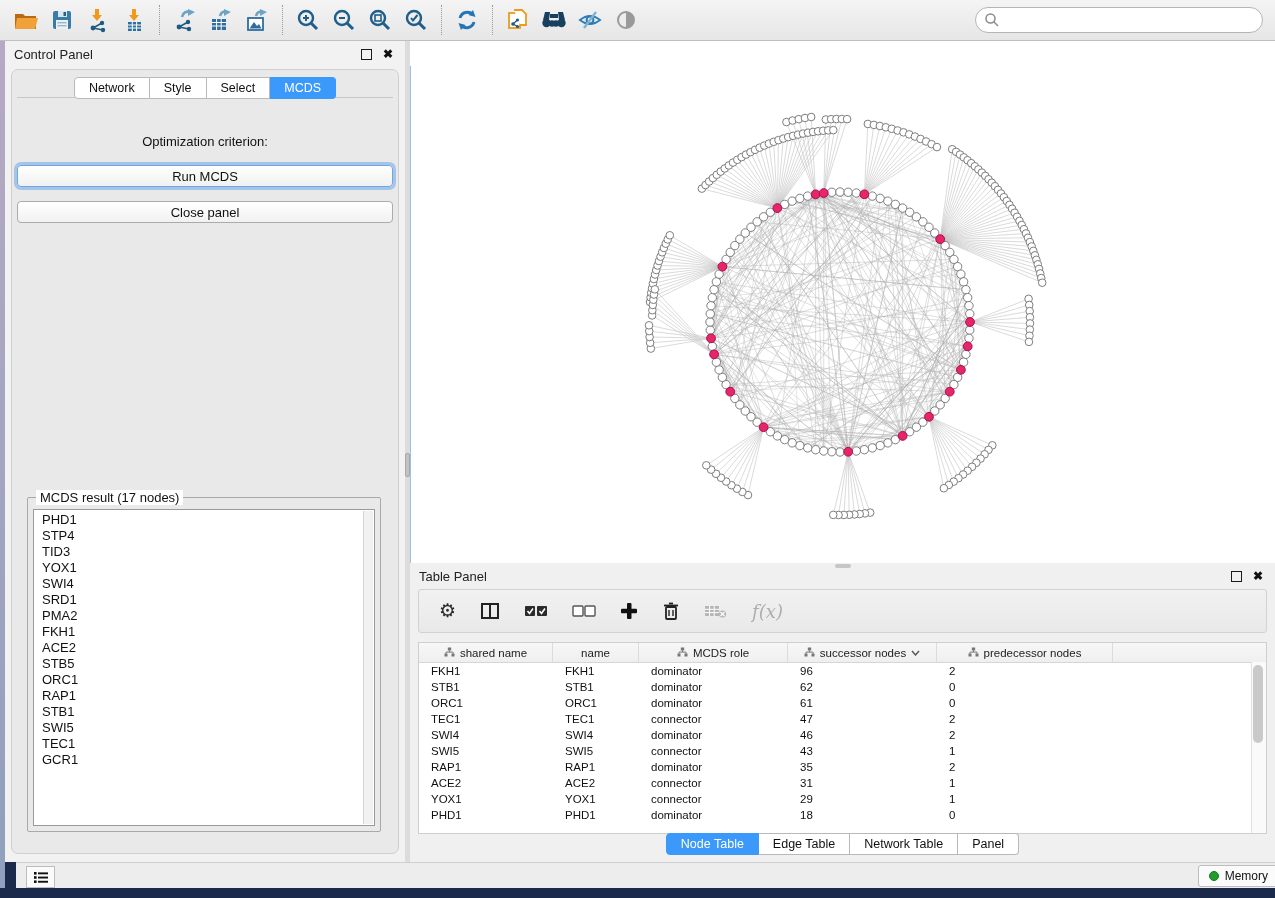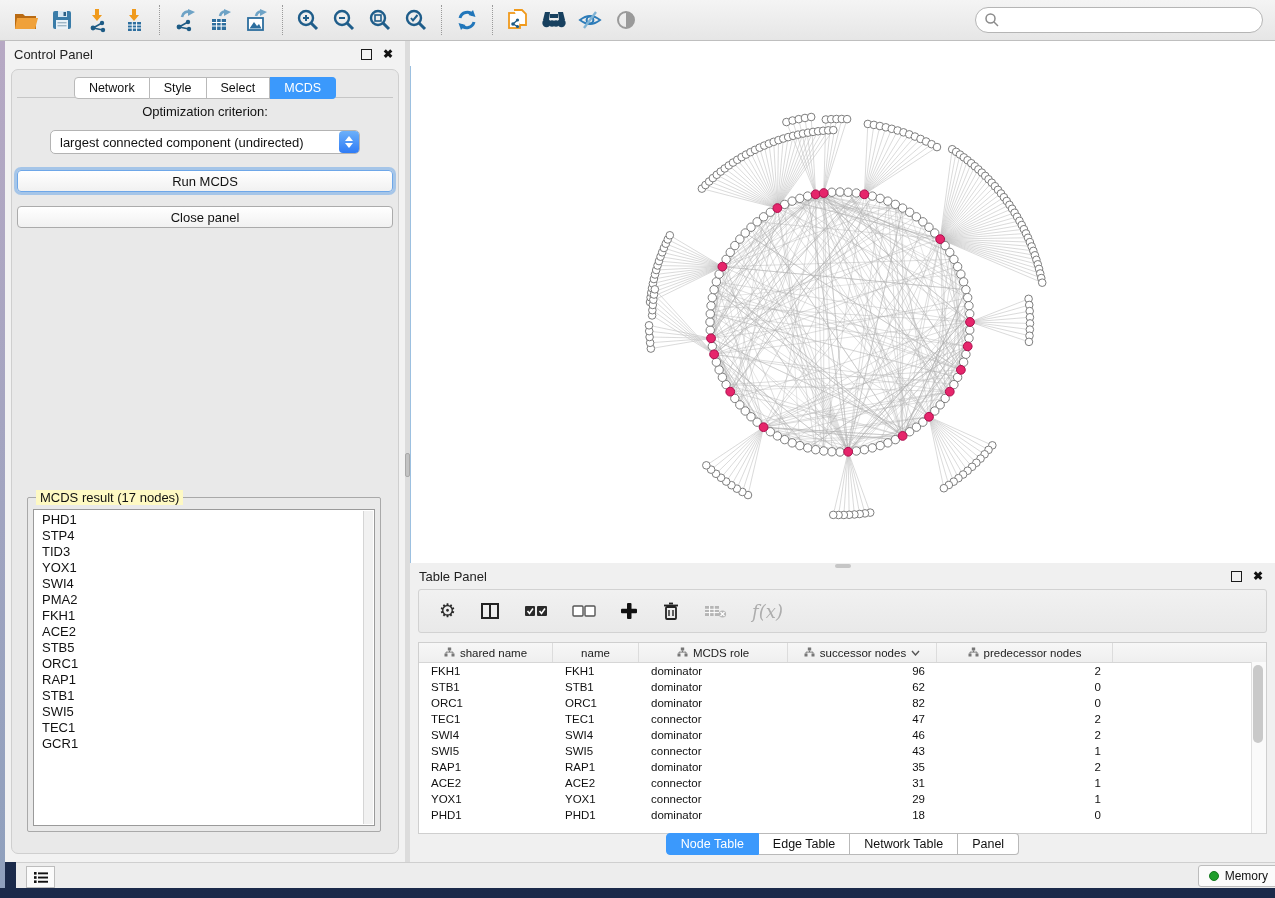--- a/index.html
+++ b/index.html
@@ -28,34 +28,34 @@
   .close-x{font-size:12px;font-weight:bold;color:#111;line-height:13px;}
   .cp-body{position:absolute;left:6px;right:6px;top:28px;bottom:8px;background:#e9e9e9;
     border:1px solid #cfcfcf;border-radius:7px;}
   .tabs-row{position:relative;z-index:2;display:flex;justify-content:center;margin-top:7px;}
   .tab{height:20px;line-height:20px;padding:0 14px;background:#fff;border:1px solid #b9b9b9;border-left:none;
     font-size:12.5px;color:#111;}
   .tab:first-child{border-left:1px solid #b9b9b9;border-radius:4px 0 0 4px;}
   .tab:last-child{border-radius:0 4px 4px 0;}
   .tab.active{background:#3b99fc;border-color:#3b99fc;color:#fff;}
   .tab-page{position:absolute;left:5px;right:5px;top:27px;bottom:5px;border-top:1px solid #c6c6c6;}
-  .opt-label{text-align:center;margin-top:6px;font-size:13px;color:#111;}
+  .opt-label{text-align:center;margin-top:36px;font-size:13px;color:#111;}
   .dropdown{margin:11px auto 0 auto;width:310px;height:24px;background:#fff;border:1px solid #b3b3b3;
     border-radius:5px;display:flex;align-items:center;box-sizing:border-box;}
   .dropdown .dd-text{flex:1;padding-left:9px;font-size:13px;color:#111;white-space:nowrap;}
   .dd-step{width:20px;height:22px;border-radius:4px;margin-right:0px;
     background:linear-gradient(180deg,#6cb0f9,#2f7cf6);display:flex;flex-direction:column;align-items:center;justify-content:center;gap:2px;}
   .dd-step .tri-up{width:0;height:0;border-left:4px solid transparent;border-right:4px solid transparent;border-bottom:5px solid #fff;}
   .dd-step .tri-dn{width:0;height:0;border-left:4px solid transparent;border-right:4px solid transparent;border-top:5px solid #fff;}
   .btn-row{display:flex;justify-content:center;gap:14px;margin-top:16px;flex-direction:column;}
   .pushbtn{height:22px;padding:0 16px;background:linear-gradient(180deg,#ffffff,#f1f1f1);
     border:1px solid #ababab;border-radius:4px;font-size:13px;color:#111;font-family:"Liberation Sans",sans-serif;}
   .pushbtn.focused{border:1px solid #6ea7e8;box-shadow:0 0 0 3px rgba(110,167,232,.55);}
   .groupbox{position:absolute;left:10px;right:12px;top:399px;bottom:16px;border:1px solid #a9a9a9;border-radius:2px;}
-  .grouplegend{position:absolute;top:-8px;left:8px;background:#fef9c3;padding:0 4px;font-size:13px;color:#111;}
+  .grouplegend{position:absolute;top:-8px;left:8px;background:#ffffff;padding:0 4px;font-size:13px;color:#111;}
   .listbox{position:absolute;left:5px;right:5px;top:11px;bottom:5px;background:#fff;border:1px solid #9a9a9a;overflow:hidden;}
   .listbox .rows{position:absolute;left:0;right:10px;top:2px;bottom:0;padding-left:8px;}
   .listbox .li{height:16px;line-height:16px;font-size:13px;color:#111;}
   .list-track{position:absolute;right:1px;top:1px;bottom:1px;width:9px;background:#f1f1f1;border-left:1px solid #d5d5d5;}
   
   .vsplit{position:absolute;left:405px;top:41px;width:5px;height:821px;background:#dcdcdc;}
   .vsplit .grip{position:absolute;left:0;top:412px;width:5px;height:24px;background:#c2c2c2;border:1px solid #a8a8a8;border-radius:2px;box-sizing:border-box;}
   
   .netwin{position:absolute;left:410px;top:41px;width:865px;height:522px;background:#fff;}
   .net-titlebar{height:25px;background:linear-gradient(180deg,#ededed,#dadada);border-bottom:1px solid #b2b2b2;
@@ -75,21 +75,21 @@
   .ticon{display:flex;align-items:center;justify-content:center;}
   .gear-ch{font-size:19px;color:#2b2b2b;line-height:20px;}
   .fx{font-family:"DejaVu Serif",serif;font-style:italic;font-size:18px;color:#adadad;}
   .tbl-wrap{position:absolute;left:8px;right:8px;top:79px;height:192px;background:#fff;border:1px solid #cfcfcf;box-sizing:border-box;overflow:hidden;}
   .thead{display:flex;height:19px;background:linear-gradient(180deg,#f7f7f7,#efefef);border-bottom:1px solid #d6d6d6;}
   .th{display:flex;align-items:center;justify-content:center;gap:5px;border-right:1px solid #dcdcdc;
     font-size:11.5px;color:#222;box-sizing:border-box;overflow:hidden;white-space:nowrap;}
   .th.filler{border-right:none;flex:1;}
   .trow{display:flex;height:16px;line-height:16px;font-size:11.5px;color:#111;}
   .td{box-sizing:border-box;padding:0 12px;overflow:hidden;white-space:nowrap;}
-  .td.num{text-align:right;}
+  .td.num{text-align:left;}
   .tbl-scroll{position:absolute;right:0;top:19px;bottom:0;width:14px;background:#fafafa;border-left:1px solid #e0e0e0;}
   .tbl-thumb{position:absolute;left:1px;top:3px;width:10px;height:78px;background:#c9c9c9;border-radius:5px;}
   .bottom-tabs{position:absolute;left:0;right:0;bottom:7px;display:flex;justify-content:center;}
   
   .statusbar{position:absolute;left:16px;top:862px;width:1275px;height:26px;background:#ededed;border-top:1px solid #cfcfcf;box-sizing:border-box;}
   .listbtn{position:absolute;left:10px;top:3px;width:27px;height:20px;background:#fbfbfb;border:1px solid #bdbdbd;
     display:flex;align-items:center;justify-content:center;}
   .membtn{position:absolute;right:12px;top:2px;height:20px;background:#fbfbfb;border:1px solid #bdbdbd;border-radius:3px;
     display:flex;align-items:center;gap:6px;padding:0 10px;font-size:12px;color:#111;}
   .gdot{width:10px;height:10px;border-radius:50%;background:#1f9e2c;border:1px solid #157a20;box-sizing:border-box;}
@@ -250,40 +250,34 @@
   </div>
   <div class="cp-body">
     <div class="tabs-row">
       <div class="tab">Network</div>
       <div class="tab">Style</div>
       <div class="tab">Select</div>
       <div class="tab active">MCDS</div>
     </div>
     <div class="tab-page">
       <div class="opt-label">Optimization criterion:</div>
-      <div class="dropdown">
-        <span class="dd-text">largest connected component (undirected)</span>
-        <span class="dd-step">
-            <span class="tri-up"></span>
-            <span class="tri-dn"></span>
-          </span>
-      </div>
       <div class="btn-row">
         <button class="pushbtn focused">Run MCDS</button>
         <button class="pushbtn">Close panel</button>
       </div>
       <div class="groupbox">
         <div class="grouplegend">MCDS result (17 nodes)</div>
         <div class="listbox">
           <div class="rows" id="mcds-list">
               <div class="li">PHD1</div>
               <div class="li">STP4</div>
               <div class="li">TID3</div>
               <div class="li">YOX1</div>
               <div class="li">SWI4</div>
+              <div class="li">SRD1</div>
               <div class="li">PMA2</div>
               <div class="li">FKH1</div>
               <div class="li">ACE2</div>
               <div class="li">STB5</div>
               <div class="li">ORC1</div>
               <div class="li">RAP1</div>
               <div class="li">STB1</div>
               <div class="li">SWI5</div>
               <div class="li">TEC1</div>
               <div class="li">GCR1</div>
@@ -1151,21 +1145,21 @@
           <div class="td" style="width: 134px;">STB1</div>
           <div class="td" style="width: 86px;">STB1</div>
           <div class="td" style="width: 149px;">dominator</div>
           <div class="td num" style="width: 149px;">62</div>
           <div class="td num" style="width: 176px;">0</div>
         </div>
         <div class="trow">
           <div class="td" style="width: 134px;">ORC1</div>
           <div class="td" style="width: 86px;">ORC1</div>
           <div class="td" style="width: 149px;">dominator</div>
-          <div class="td num" style="width: 149px;">82</div>
+          <div class="td num" style="width: 149px;">61</div>
           <div class="td num" style="width: 176px;">0</div>
         </div>
         <div class="trow">
           <div class="td" style="width: 134px;">TEC1</div>
           <div class="td" style="width: 86px;">TEC1</div>
           <div class="td" style="width: 149px;">connector</div>
           <div class="td num" style="width: 149px;">47</div>
           <div class="td num" style="width: 176px;">2</div>
         </div>
         <div class="trow">

